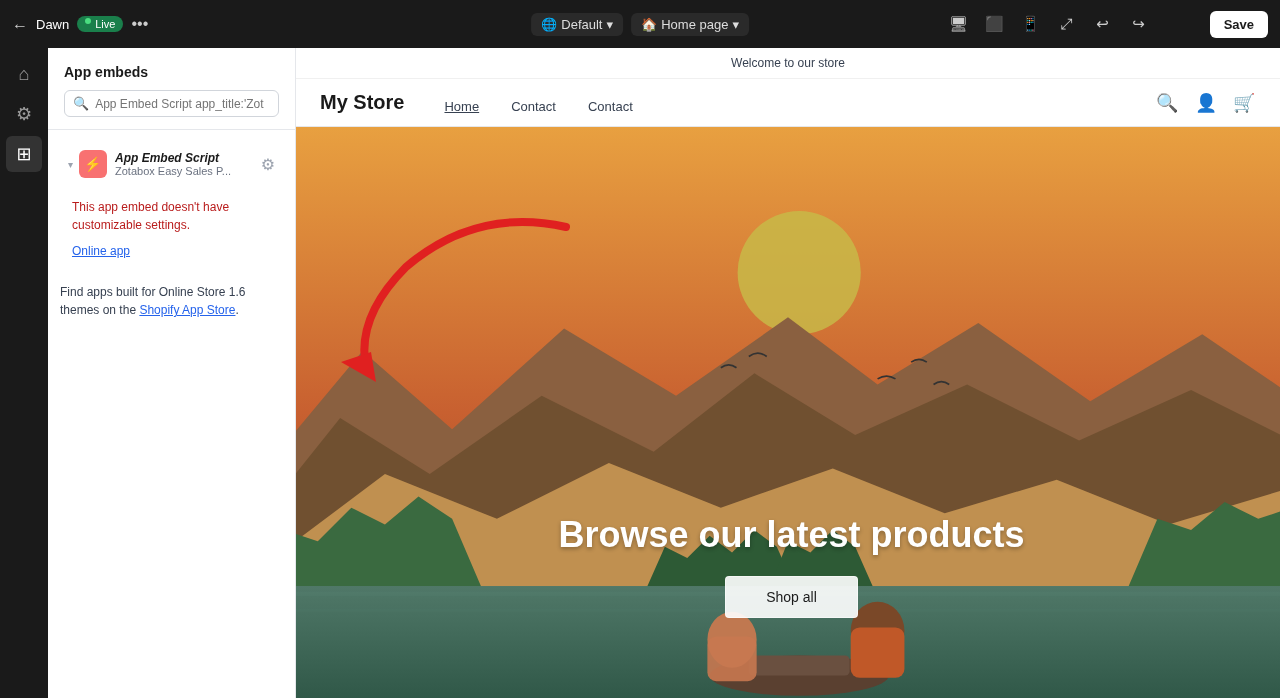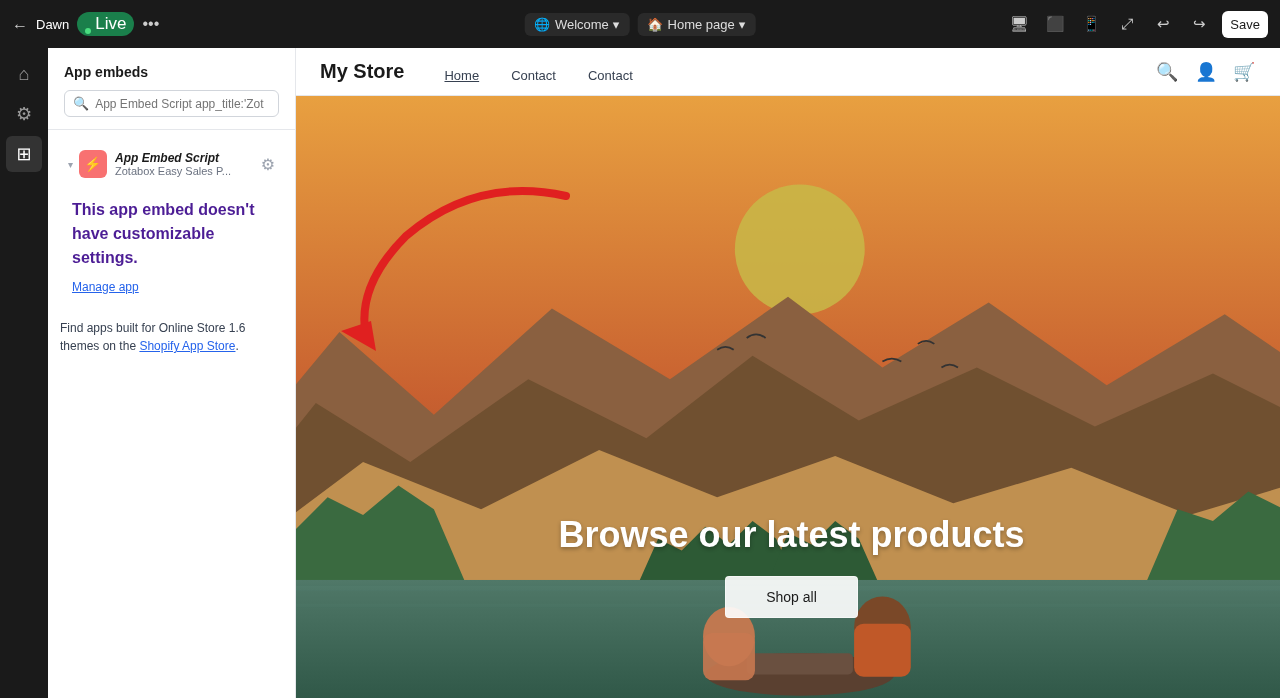--- a/index.html
+++ b/index.html
@@ -9,28 +9,28 @@
     .top-bar {
       display: flex; align-items: center; height: 48px;
       background: #1a1a1a; color: #fff; padding: 0 12px;
       gap: 8px; position: relative; z-index: 100;
     }
     .top-bar-left { display: flex; align-items: center; gap: 8px; flex: 1; }
     .top-bar-center { display: flex; align-items: center; gap: 8px; position: absolute; left: 50%; transform: translateX(-50%); }
     .top-bar-right { display: flex; align-items: center; gap: 8px; margin-left: auto; }
     .back-btn { color: #999; cursor: pointer; font-size: 16px; background: none; border: none; color: #ccc; }
     .theme-name { color: #fff; font-size: 13px; font-weight: 500; }
-    .live-badge { background: #1a7f4b; color: #fff; font-size: 17px; padding: 2px 8px; border-radius: 12px; display: flex; align-items: flex-end; gap: 4px; }
+    .live-badge { background: #1a7f4b; color: #fff; font-size: 11px; padding: 2px 8px; border-radius: 12px; display: flex; align-items: flex-start; gap: 4px; }
     .live-dot { width: 6px; height: 6px; background: #4ade80; border-radius: 50%; }
     .more-btn { background: none; border: none; color: #ccc; cursor: pointer; font-size: 16px; }
     .view-selector { display: flex; align-items: center; gap: 4px; background: #2a2a2a; padding: 4px 10px; border-radius: 6px; font-size: 13px; color: #ddd; cursor: pointer; }
     .page-selector { display: flex; align-items: center; gap: 4px; background: #2a2a2a; padding: 4px 10px; border-radius: 6px; font-size: 13px; color: #ddd; cursor: pointer; }
     .toolbar-icons { display: flex; align-items: center; gap: 6px; }
     .toolbar-icon-btn { background: none; border: none; color: #ccc; cursor: pointer; width: 30px; height: 30px; display: flex; align-items: center; justify-content: center; border-radius: 4px; font-size: 15px; }
-    .save-btn { background: #fff; color: #1a1a1a; border: none; padding: 6px 8px; border-radius: 6px; font-size: 13px; font-weight: 400; cursor: pointer; }
+    .save-btn { background: #fff; color: #1a1a1a; border: none; padding: 6px 14px; border-radius: 6px; font-size: 13px; font-weight: 700; cursor: pointer; margin-left: 48px; }
 
     
     .main { display: flex; height: calc(698px - 48px); }
 
     
     .nav-icons { width: 48px; background: #1a1a1a; display: flex; flex-direction: column; align-items: center; padding-top: 8px; gap: 4px; }
     .nav-icon { width: 36px; height: 36px; display: flex; align-items: center; justify-content: center; border-radius: 6px; cursor: pointer; color: #999; font-size: 18px; }
     .nav-icon:hover, .nav-icon.active { background: #333; color: #fff; }
 
     
@@ -42,21 +42,21 @@
     .search-input { border: none; outline: none; font-size: 12px; color: #374151; width: 100%; background: transparent; }
     .sidebar-content { padding: 12px; }
     .app-item { display: flex; align-items: center; padding: 8px; border-radius: 6px; margin-bottom: 4px; position: relative; }
     .app-item-expand { color: #9ca3af; font-size: 10px; margin-right: 6px; cursor: pointer; }
     .app-icon { width: 28px; height: 28px; background: #f87171; border-radius: 6px; display: flex; align-items: center; justify-content: center; color: white; font-size: 14px; margin-right: 8px; flex-shrink: 0; }
     .app-info { flex: 1; min-width: 0; }
     .app-name { font-size: 12px; font-weight: 600; color: #1a1a1a; font-style: italic; }
     .app-sub { font-size: 11px; color: #6b7280; overflow: hidden; text-overflow: ellipsis; white-space: nowrap; }
     .app-settings-btn { color: #9ca3af; font-size: 16px; cursor: pointer; }
     .app-description { padding: 8px 12px 12px; }
-    .app-desc-text { font-size: 16px; color: #4c1d95; line-height: 1.5; font-weight: bold; }
+    .app-desc-text { font-size: 12px; color: #b91c1c; line-height: 1.5; }
     .manage-link { display: inline-block; margin-top: 10px; font-size: 12px; color: #2563eb; text-decoration: underline; cursor: pointer; }
     .shopify-note { padding: 0 12px 16px; font-size: 12px; color: #374151; line-height: 1.5; }
     .shopify-link { color: #2563eb; text-decoration: underline; cursor: pointer; }
 
     
     .preview { flex: 1; background: #e5e7eb; display: flex; flex-direction: column; overflow: hidden; position: relative; }
     .store-header { background: #fff; border-bottom: 1px solid #e5e7eb; }
     .store-topbar { text-align: center; font-size: 12px; color: #374151; padding: 8px; background: #fff; border-bottom: 1px solid #f0f0f0; }
     .store-nav { display: flex; align-items: flex-end; padding: 12px 24px; gap: 20px; }
     .store-logo { font-size: 20px; font-weight: 700; color: #1a1a1a; margin-right: 20px; }
@@ -88,21 +88,21 @@
     <span class="theme-name">Dawn</span>
     <span class="live-badge">
       <span class="live-dot"></span>
       <span>Live</span>
     </span>
     <button class="more-btn">•••</button>
   </div>
   <div class="top-bar-center">
     <div class="view-selector">
       <span>🌐</span>
-      <span>Welcome</span>
+      <span>Default</span>
       <span>▾</span>
     </div>
     <div class="page-selector">
       <span>🏠</span>
       <span>Home page</span>
       <span>▾</span>
     </div>
   </div>
   <div class="top-bar-right">
     <div class="toolbar-icons">
@@ -138,31 +138,32 @@
         <span class="app-item-expand">▾</span>
         <div class="app-icon">⚡</div>
         <div class="app-info">
           <div class="app-name">App Embed Script</div>
           <div class="app-sub">Zotabox Easy Sales P...</div>
         </div>
         <span class="app-settings-btn">⚙</span>
       </div>
       <div class="app-description">
         <p class="app-desc-text">This app embed doesn't have customizable settings.</p>
-        <a class="manage-link">Manage app</a>
+        <a class="manage-link">Online app</a>
       </div>
     </div>
     <div class="shopify-note">
       <span>Find apps built for Online Store 1.6 themes on the </span><a class="shopify-link">Shopify App Store</a><span>.</span>
     </div>
   </div>
 
   <div class="preview">
 
     <div class="store-header">
+      <div class="store-topbar">Welcome to our store</div>
       <div class="store-nav">
         <div class="store-logo">My Store</div>
         <div class="store-nav-links">
           <a class="nav-link active">Home</a>
           <a class="nav-link">Contact</a>
           <a class="nav-link">Contact</a>
         </div>
         <div class="store-nav-icons">
           <span class="store-icon">🔍</span>
           <span class="store-icon">👤</span>

